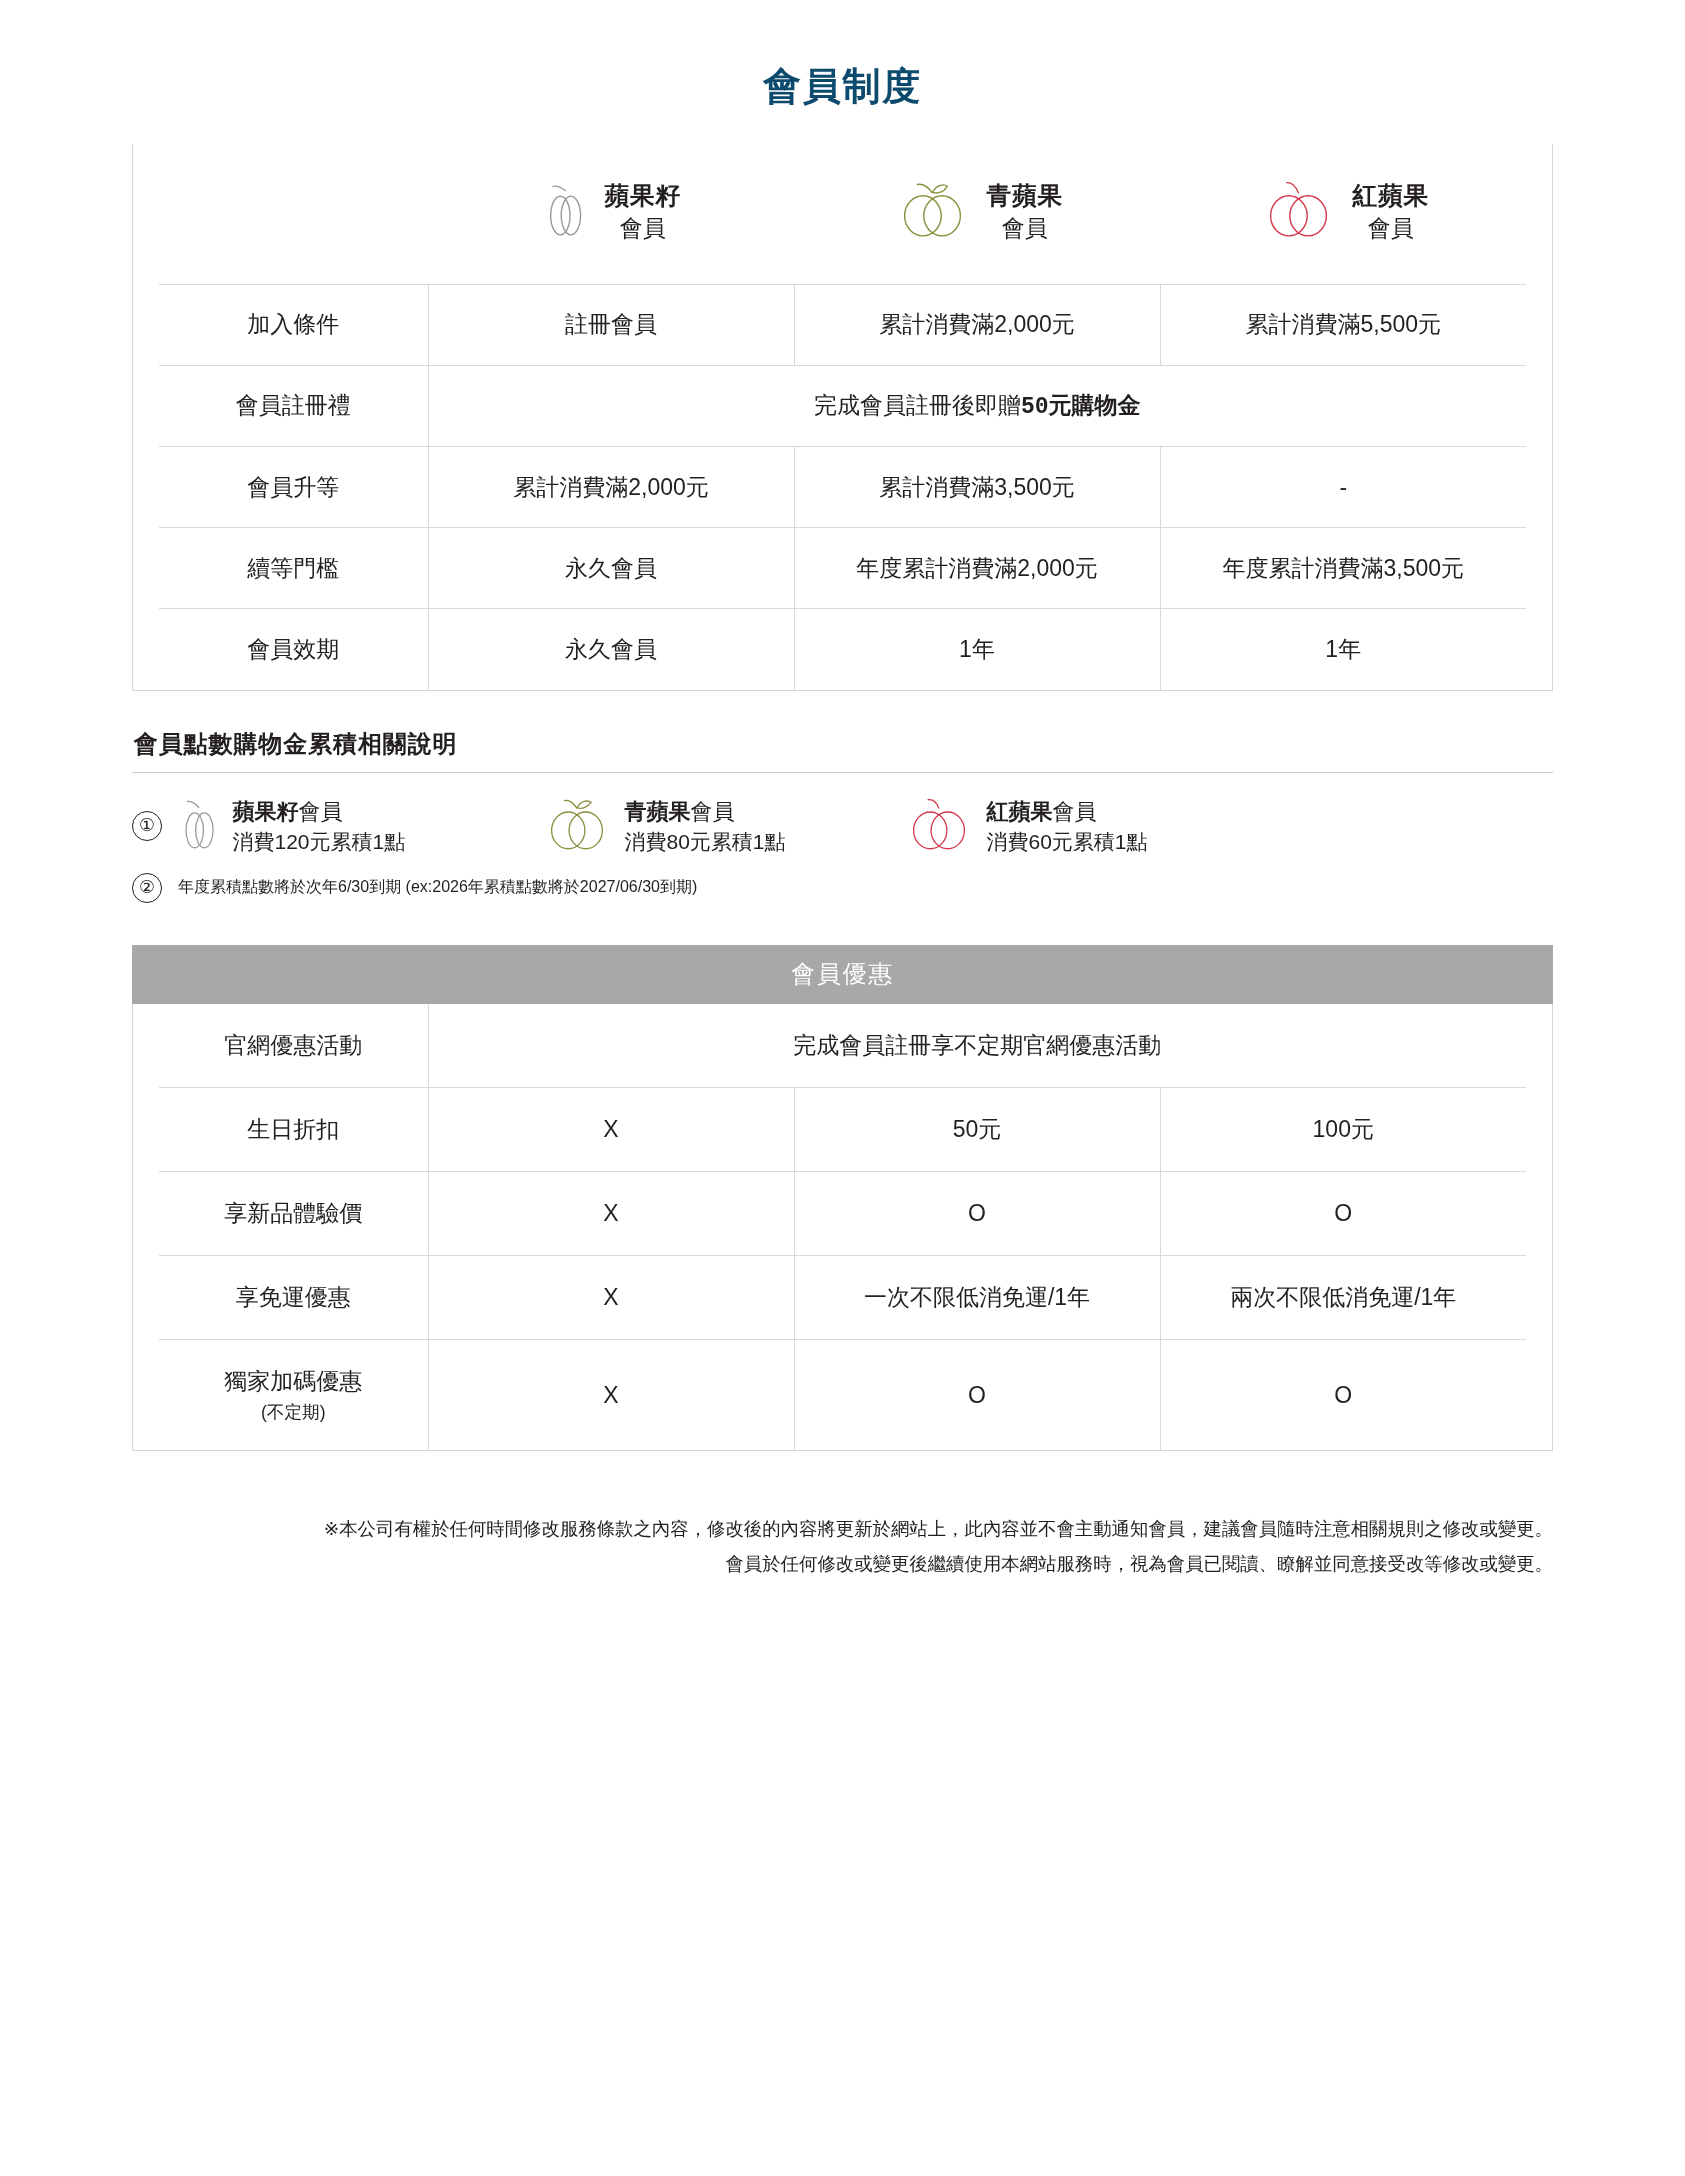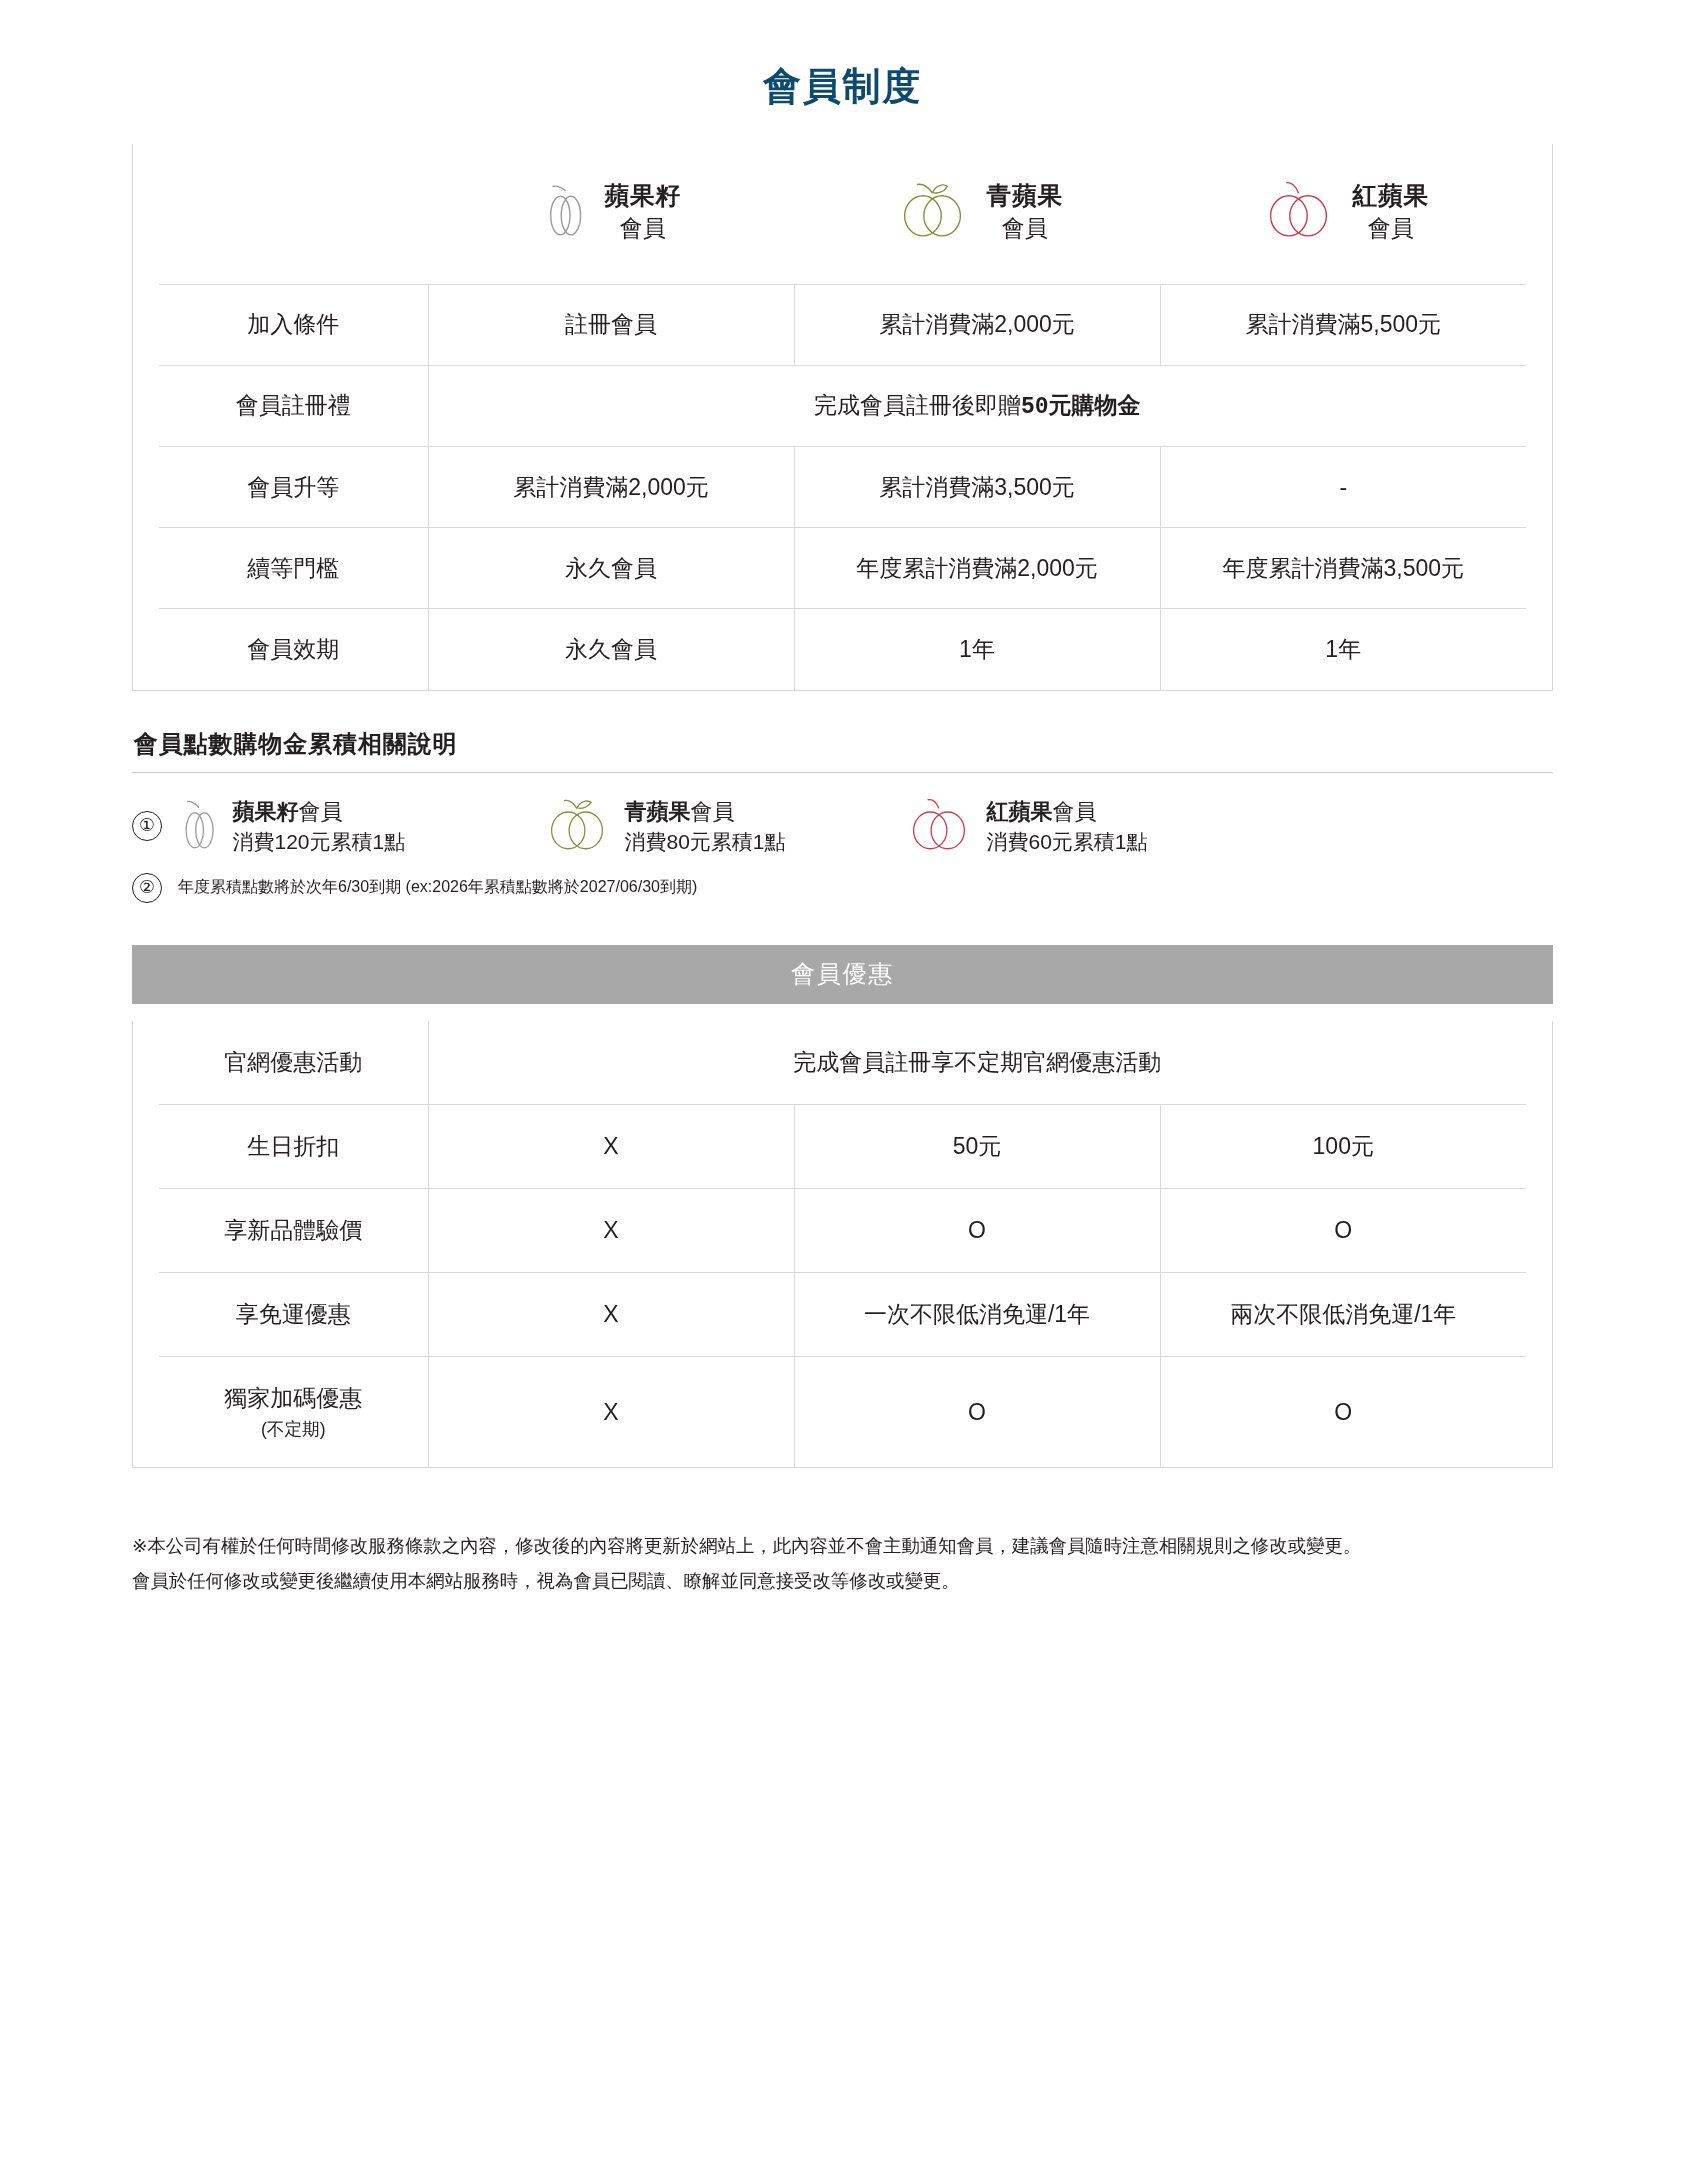--- a/index.html
+++ b/index.html
@@ -141,42 +141,41 @@
   .benefit-wrap { margin-top: 42px; }
   .benefit-box {
     border: 0.9px solid #d6d6d6;
     border-top: none;
     padding: 0 26px;
   }
   table.benefit {
     width: 100%;
     border-collapse: collapse;
     table-layout: fixed;
-    margin-top: 17px;
   }
   table.benefit td {
     border-bottom: 0.9px solid #d9d9d9;
     font-size: 23px;
     text-align: center;
     vertical-align: middle;
     padding: 26px 5.3px;
     color: #231f20;
   }
   table.benefit tr:last-child td { border-bottom: none; }
   table.benefit td.rowlabel {
     width: 269px;
     border-right: 0.9px solid #d9d9d9;
   }
   table.benefit td.cellsplit { border-right: 0.9px solid #d9d9d9; }
   .sub { display: block; font-size: 17.6px; margin-top: 3.5px; }
 
   
   .footer {
     margin: 61px 0 27px 0;
-    text-align: left;
+    text-align: right;
     font-size: 18.4px;
     line-height: 1.85;
     color: #231f20;
   }
 </style>
 </head>
 <body>
 
 <div class="page">
 

